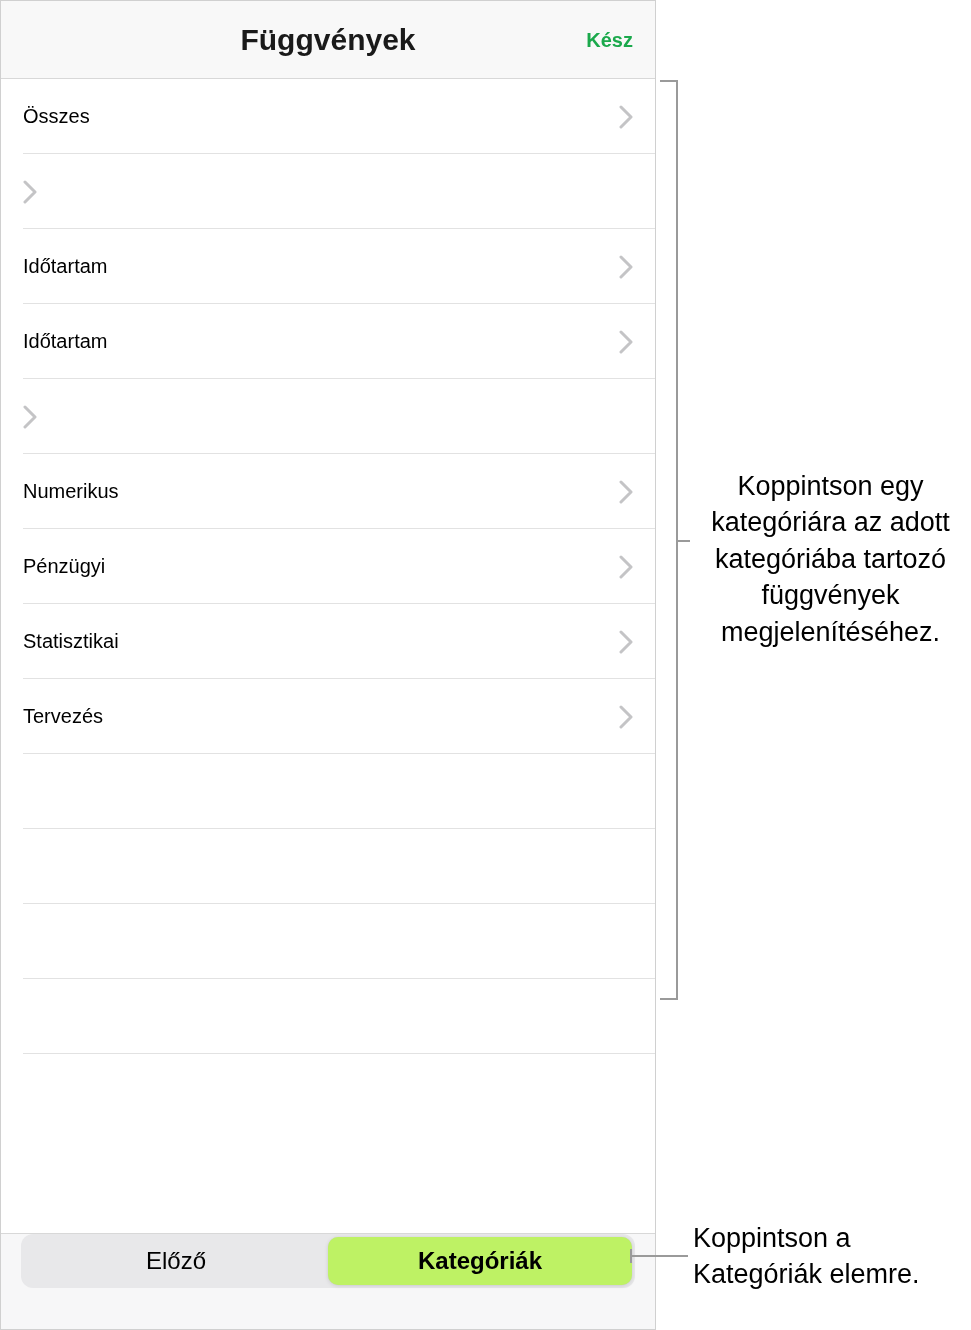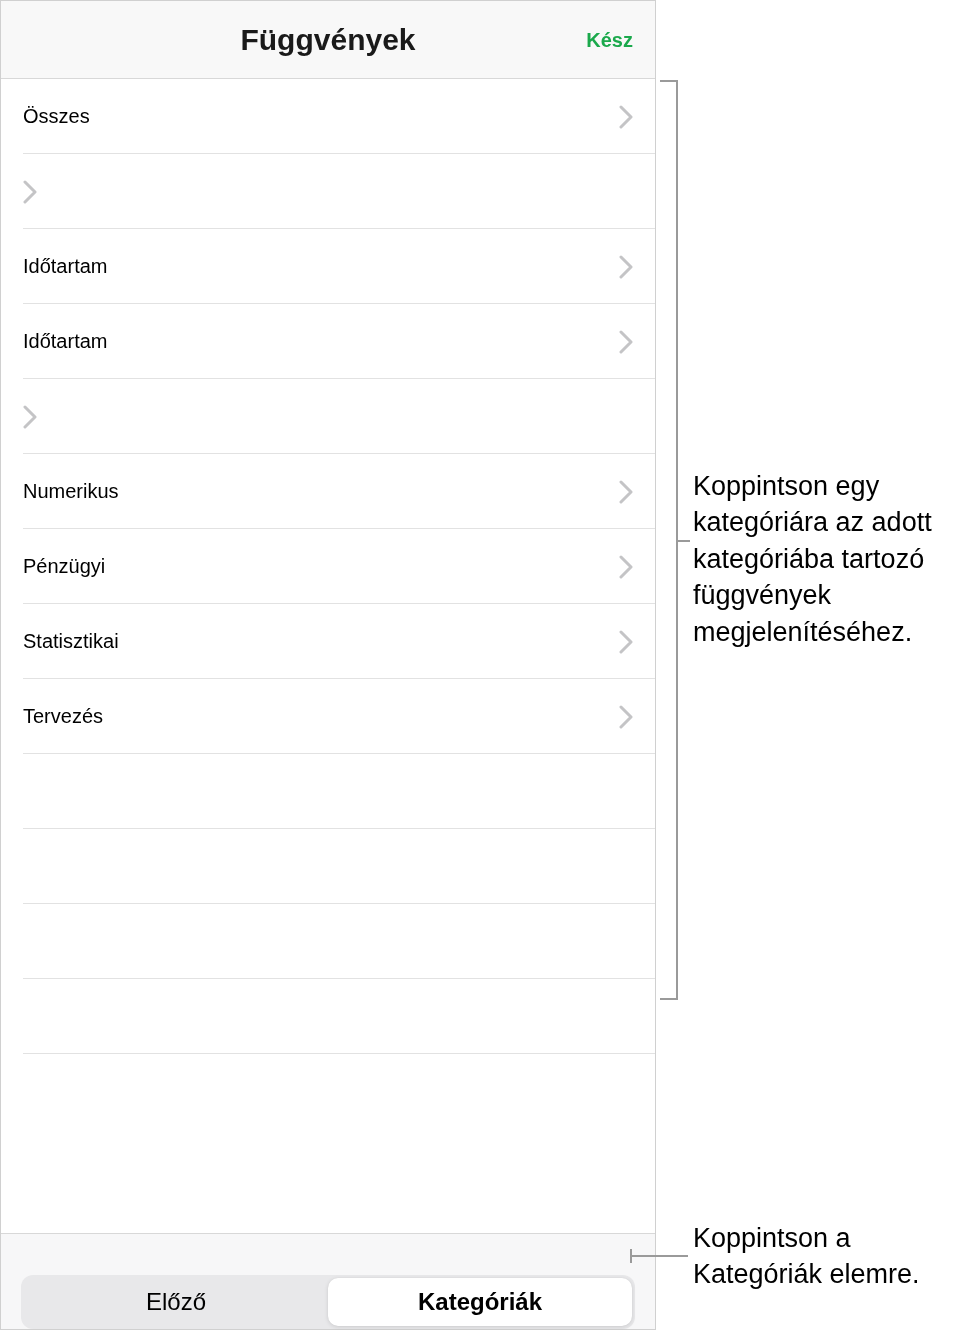--- a/index.html
+++ b/index.html
@@ -100,21 +100,21 @@
       right: 0;
       bottom: 0;
       height: 1px;
       background: #e2e2e2;
     }
     .panel-footer {
       height: 96px;
       background: #f7f7f8;
       border-top: 1px solid #d8d8d8;
       display: flex;
-      align-items: flex-end;
+      align-items: flex-start;
       justify-content: center;
       padding: 0 20px;
     }
     .segmented {
       width: 100%;
       height: 54px;
       background: #e8e8ea;
       border-radius: 12px;
       display: flex;
       padding: 3px;
@@ -123,34 +123,35 @@
       flex: 1;
       display: flex;
       align-items: center;
       justify-content: center;
       font-size: 24px;
       color: #000000;
       border-radius: 10px;
       cursor: pointer;
     }
     .segment.active {
-      background: #ffffff;
+      background: #bef264;
       box-shadow: 0 1px 4px rgba(0,0,0,0.12), 0 0 1px rgba(0,0,0,0.08);
       font-weight: 600;
     }
     .callout {
       position: absolute;
       font-size: 27px;
       line-height: 1.35;
       color: #000000;
     }
     .callout-1 {
       left: 693px;
       top: 468px;
       width: 275px;
+      text-align: center;
     }
     .callout-2 {
       left: 693px;
       top: 1220px;
       width: 275px;
     }
     .callout-bracket {
       position: absolute;
       border-right: 2px solid #9a9a9a;
       border-top: 2px solid #9a9a9a;

